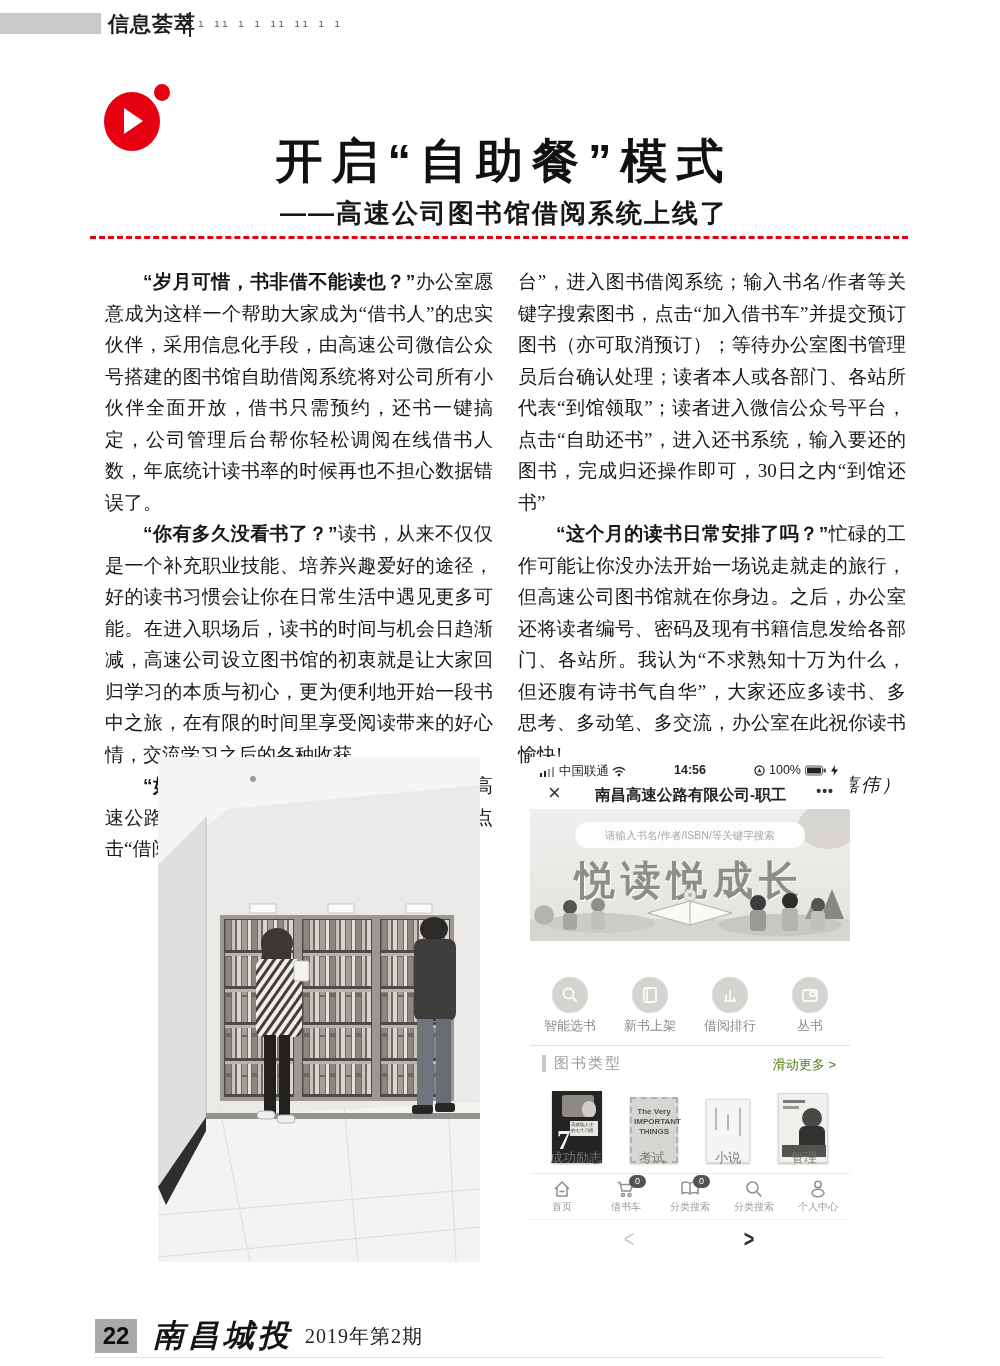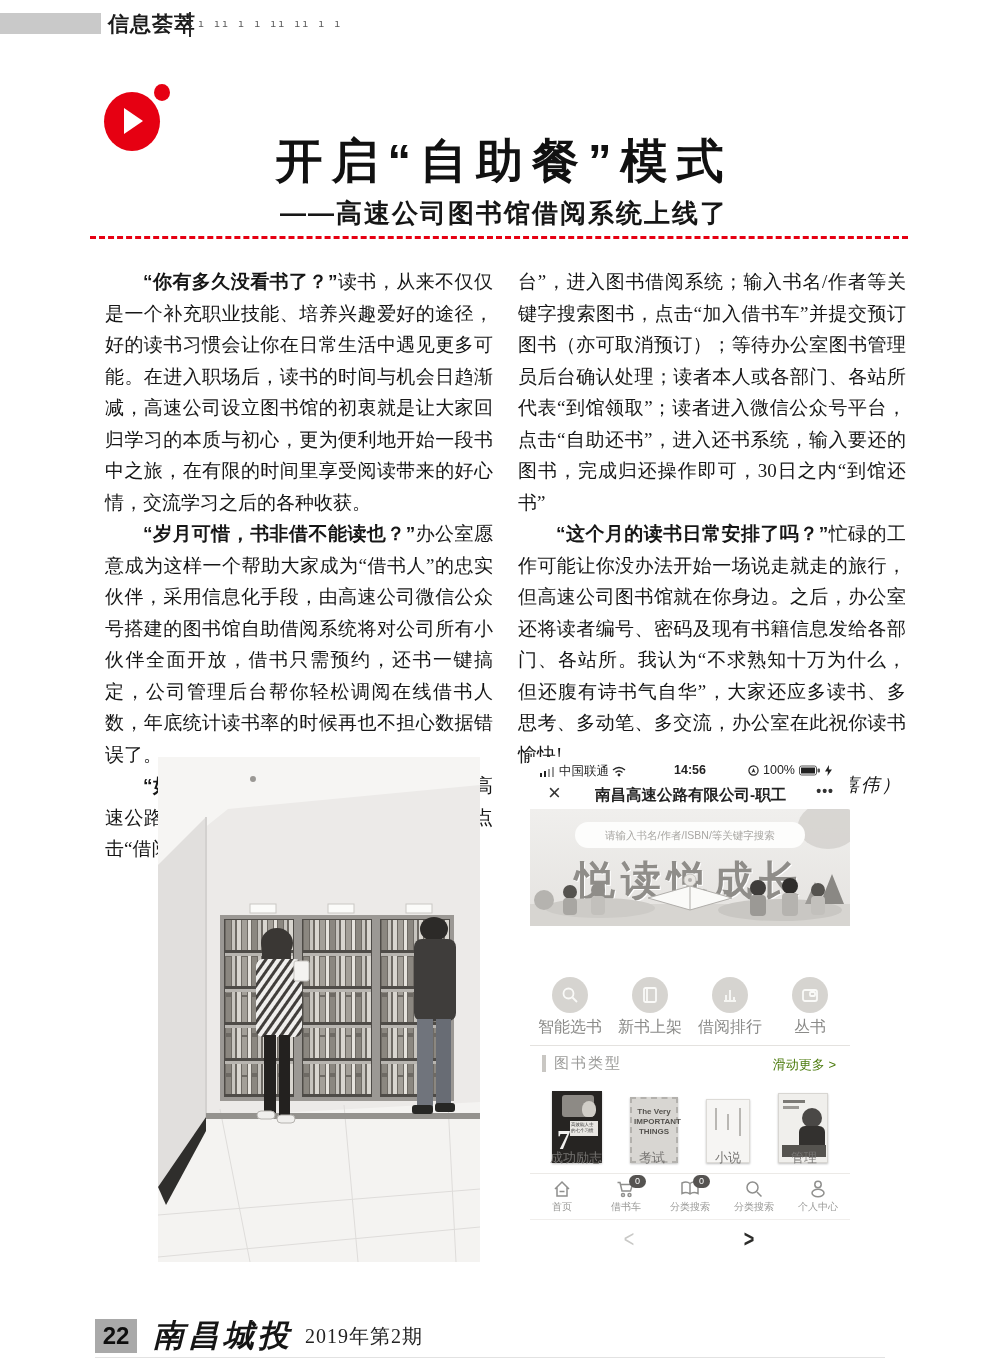--- a/index.html
+++ b/index.html
@@ -41,40 +41,40 @@
 
   
   .photo-fig{position:absolute;left:158px;top:757px;width:322px;height:505px;overflow:hidden;background:#ecebe9;}
   .phone-fig{position:absolute;left:530px;top:757px;width:320px;height:505px;background:#ffffff;
              font-family:"Liberation Sans",sans-serif;}
 
   
   .sb{position:absolute;left:10px;right:10px;top:6px;height:18px;font-size:12.5px;color:#222;}
   .sb-left{position:absolute;left:0;top:0;display:flex;align-items:center;gap:3px;}
   .sb-time{position:absolute;left:0;right:0;text-align:center;font-weight:700;}
-  .sb-right{position:absolute;right:8px;top:0;display:flex;align-items:center;gap:4px;}
+  .sb-right{position:absolute;right:2px;top:0;display:flex;align-items:center;gap:4px;}
   .navbar{position:absolute;left:0;right:0;top:26px;height:24px;}
   .nav-close{position:absolute;left:18px;top:-2px;font-size:22px;color:#333;line-height:24px;}
   .nav-title{position:absolute;left:65px;width:195px;top:2px;font-size:15.5px;font-weight:700;color:#222;
              white-space:nowrap;overflow:hidden;text-align:left;}
   .nav-more{position:absolute;right:16px;top:0;font-size:14px;color:#333;letter-spacing:1px;font-weight:700;}
-  .banner{position:absolute;left:0;right:0;top:52px;height:117px;
+  .banner{position:absolute;left:0;right:0;top:52px;height:132px;
           background:linear-gradient(#f0efed,#e4e2df);overflow:hidden;}
   .leafpatch{position:absolute;right:-8px;top:-6px;width:60px;height:46px;border-radius:50%;
              background:#d2d0cc;opacity:.8;}
   .search-pill{position:absolute;left:45px;top:13px;width:230px;height:26px;background:#fdfdfc;
                border-radius:13px;text-align:center;line-height:26px;font-size:10.5px;color:#a9a7a3;}
   .banner-title{position:absolute;left:0;right:0;top:44px;text-align:center;font-size:40px;
                 font-weight:900;color:#8f8d89;letter-spacing:6px;text-shadow:1px 1px 0 #fff;}
   .banner-illus{position:absolute;left:0;bottom:0;}
   .qa-row{position:absolute;left:0;right:0;top:218px;height:64px;display:flex;}
   .qa{flex:1;text-align:center;}
   .qa-circle{width:36px;height:36px;margin:2px auto 4px;border-radius:50%;background:#d6d4d0;
              display:flex;align-items:center;justify-content:center;}
-  .qa-label{font-size:16px;color:#8a8a88;}
+  .qa-label{font-size:13px;color:#8a8a88;}
   .sep1{position:absolute;left:0;right:0;top:288px;height:1px;background:#e4e2df;}
   .sect{position:absolute;left:12px;right:12px;top:296px;height:22px;}
   .sect-marker{position:absolute;left:0;top:2px;width:4px;height:17px;background:#c9c7c3;}
   .sect-title{position:absolute;left:12px;top:1px;font-size:15px;color:#9a9a98;letter-spacing:2px;}
   .sect-more{position:absolute;right:2px;top:3px;font-size:13px;color:#4d7c0f;}
   .covers{position:absolute;left:8px;right:8px;top:330px;height:76px;display:flex;justify-content:space-around;align-items:flex-end;}
   .cover{position:relative;box-shadow:0 1px 2px rgba(0,0,0,.25);}
   .cov-label-row{position:absolute;left:8px;right:8px;top:392px;display:flex;justify-content:space-around;}
   .cov-label{width:70px;text-align:center;font-size:13px;color:#777573;}
   .c1{width:50px;height:72px;background:#262422;}
@@ -129,22 +129,22 @@
     <div class="tri"></div>
     <div class="dot"></div>
   </div>
 
   <div class="title">开启“自助餐”模式</div>
   <div class="subtitle">——高速公司图书馆借阅系统上线了</div>
   <div class="red-dashes"></div>
 
   <div class="columns">
     <div class="col">
+      <p><span class="lead">“岁月可惜，书非借不能读也？”</span><span>办公室愿意成为这样一个帮助大家成为“借书人”的忠实伙伴，采用信息化手段，由高速公司微信公众号搭建的图书馆自助借阅系统将对公司所有小伙伴全面开放，借书只需预约，还书一键搞定，公司管理后台帮你轻松调阅在线借书人数，年底统计读书率的时候再也不担心数据错误了。</span></p>
       <p><span class="lead">“你有多久没看书了？”</span><span>读书，从来不仅仅是一个补充职业技能、培养兴趣爱好的途径，好的读书习惯会让你在日常生活中遇见更多可能。在进入职场后，读书的时间与机会日趋渐减，高速公司设立图书馆的初衷就是让大家回归学习的本质与初心，更为便利地开始一段书中之旅，在有限的时间里享受阅读带来的好心情，交流学习之后的各种收获。</span></p>
-      <p><span class="lead">“岁月可惜，书非借不能读也？”</span><span>办公室愿意成为这样一个帮助大家成为“借书人”的忠实伙伴，采用信息化手段，由高速公司微信公众号搭建的图书馆自助借阅系统将对公司所有小伙伴全面开放，借书只需预约，还书一键搞定，公司管理后台帮你轻松调阅在线借书人数，年底统计读书率的时候再也不担心数据错误了。</span></p>
       <p><span class="lead">“如何吃到这道自助餐？”</span><span>读者进入南昌高速公路有限公司微信公众号平台（附图），点击“借阅平</span></p>
     </div>
     <div class="col">
       <p class="noindent"><span>台”，进入图书借阅系统；输入书名/作者等关键字搜索图书，点击“加入借书车”并提交预订图书（亦可取消预订）；等待办公室图书管理员后台确认处理；读者本人或各部门、各站所代表“到馆领取”；读者进入微信公众号平台，点击“自助还书”，进入还书系统，输入要还的图书，完成归还操作即可，30日之内“到馆还书”</span></p>
       <p><span class="lead">“这个月的读书日常安排了吗？”</span><span>忙碌的工作可能让你没办法开始一场说走就走的旅行，但高速公司图书馆就在你身边。之后，办公室还将读者编号、密码及现有书籍信息发给各部门、各站所。我认为“不求熟知十万为什么，但还腹有诗书气自华”，大家还应多读书、多思考、多动笔、多交流，办公室在此祝你读书愉快!</span></p>
       <p class="byline">（高速公司：张嘉伟）</p>
     </div>
   </div>
 
   <div class="photo-fig">

